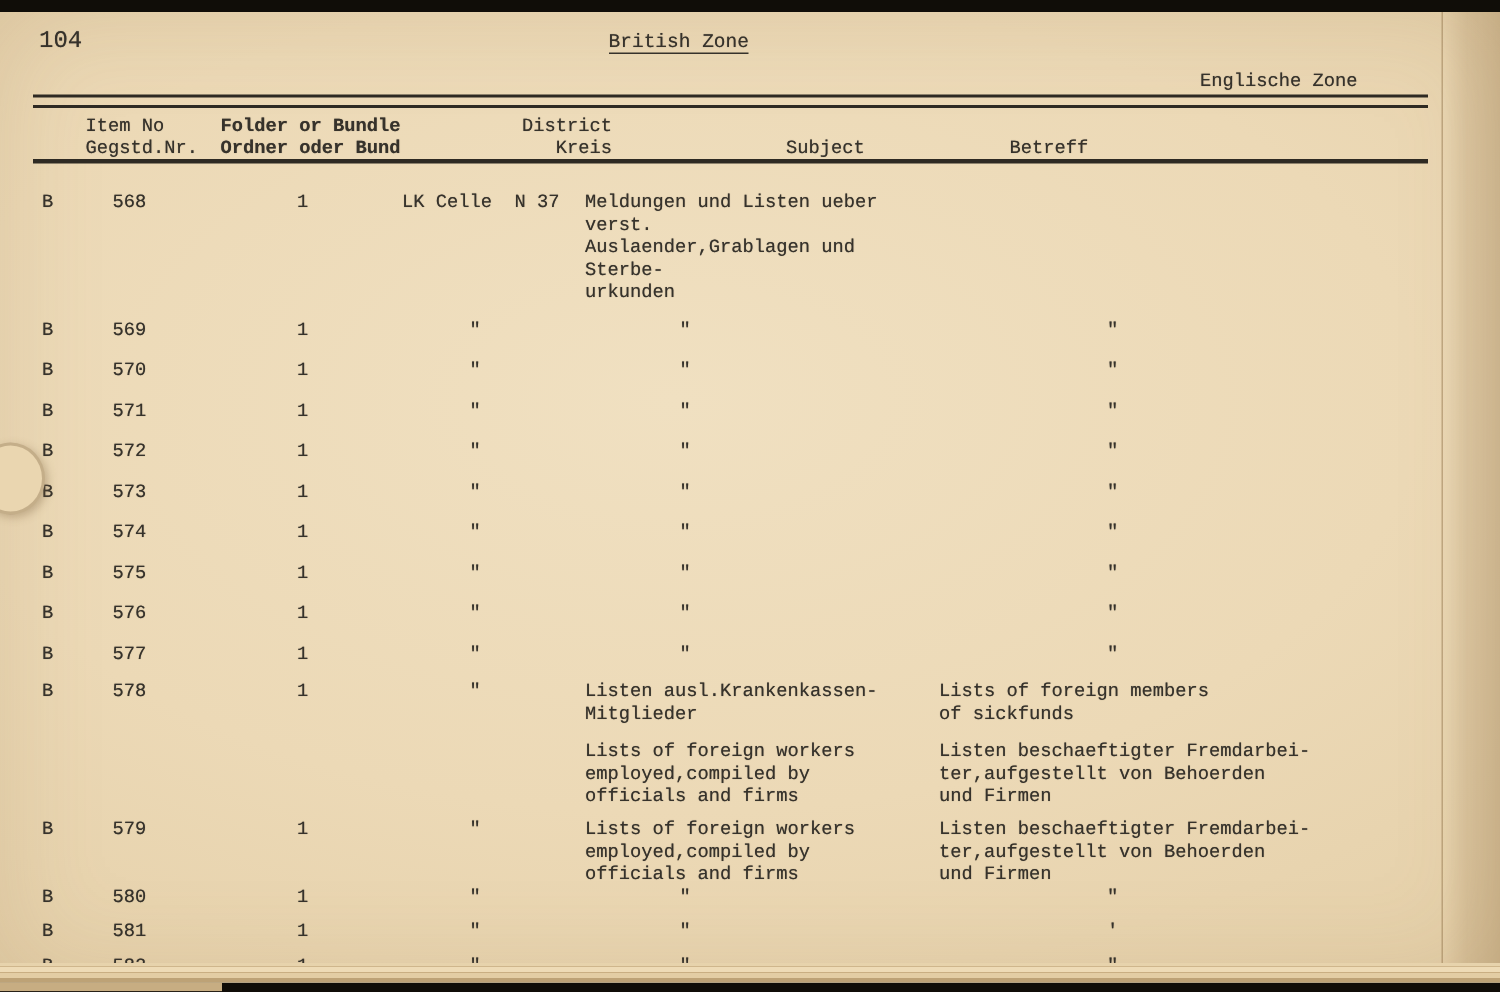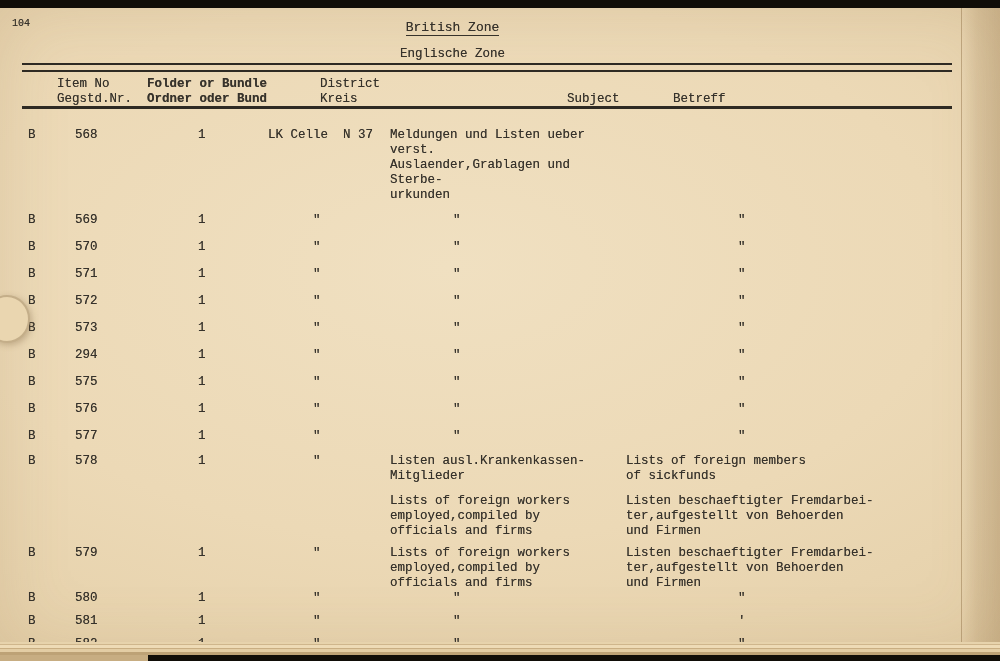--- a/index.html
+++ b/index.html
@@ -17,34 +17,34 @@
         border-left:1px solid rgba(140,110,70,.25);}
   
   .page-stack{position:absolute;left:0;right:0;bottom:0;height:13px;
         background:repeating-linear-gradient(to bottom,
           #e7d3ac 0 2px, #cfb68c 2px 3px, #eedbb6 3px 6px, #c9ae82 6px 7px, #e3cda4 7px 10px, #bda276 10px 13px);}
   .corner-left{position:absolute;left:0;bottom:0;width:148px;height:6px;background:#c7ad82;}
   .punch-hole{position:absolute;left:-16px;top:287px;width:42px;height:44px;border-radius:50%;
         background:#ead6b0;border:2px solid rgba(125,100,65,.35);
         box-shadow:2px 2px 6px rgba(120,95,60,.35);}
 
-  .page-number{position:absolute;left:12px;top:10px;font-size:10px;}
+  .page-number{position:absolute;left:26px;top:10px;font-size:16px;}
   .title-wrap{position:absolute;left:0;top:12px;width:905px;text-align:center;font-size:13px;}
   .title-wrap .u{display:inline-block;border-bottom:1.5px solid #36322b;padding-bottom:0;}
-  .subtitle-wrap{position:absolute;left:0;top:39px;width:905px;text-align:center;font-size:12.5px;}
+  .subtitle-wrap{position:absolute;left:0;top:39px;width:905px;text-align:right;font-size:12.5px;}
 
   .rule-double{position:absolute;left:22px;right:48px;top:55px;height:5px;
         border-top:2px solid #2e2a23;border-bottom:2px solid #2e2a23;}
   .rule-heavy{position:absolute;left:22px;right:48px;top:98px;border-top:3px solid #2e2a23;}
 
   .colhead{position:absolute;font-size:12.5px;line-height:15px;white-space:pre-line;}
   .ch-item{left:57px;top:69px;}
   .ch-folder{left:147px;top:69px;font-weight:bold;}
-  .ch-district{left:320px;top:69px;width:72px;text-align:left;}
-  .ch-subject{left:524px;top:84px;margin-left:43px;}
+  .ch-district{left:336px;top:69px;width:72px;text-align:right;}
+  .ch-subject{left:524px;top:84px;}
   .ch-betreff{left:673px;top:84px;}
 
   .table{position:absolute;left:0;right:0;top:120px;}
   .row{display:grid;grid-template-columns:47px 123px 70px 122px 236px auto;
        padding-left:28px;font-size:12.5px;line-height:15px;margin-bottom:12px;}
   .cell{white-space:pre-line;}
   .cell.district{white-space:pre;}
   .cell.district.ditto{padding-left:45px;white-space:normal;}
   .cell.subject.ditto{padding-left:63px;}
   .cell.betreff.ditto{padding-left:112px;}
@@ -127,21 +127,21 @@
         <div class="row">
         <div class="cell b ink">B</div>
         <div class="cell item ink">573</div>
         <div class="cell folder ink">1</div>
         <div class="cell district ink ditto">"</div>
         <div class="cell subject ink ditto">"</div>
         <div class="cell betreff ink ditto">"</div>
       </div>
         <div class="row">
         <div class="cell b ink">B</div>
-        <div class="cell item ink">294</div>
+        <div class="cell item ink">574</div>
         <div class="cell folder ink">1</div>
         <div class="cell district ink ditto">"</div>
         <div class="cell subject ink ditto">"</div>
         <div class="cell betreff ink ditto">"</div>
       </div>
         <div class="row">
         <div class="cell b ink">B</div>
         <div class="cell item ink">575</div>
         <div class="cell folder ink">1</div>
         <div class="cell district ink ditto">"</div>

